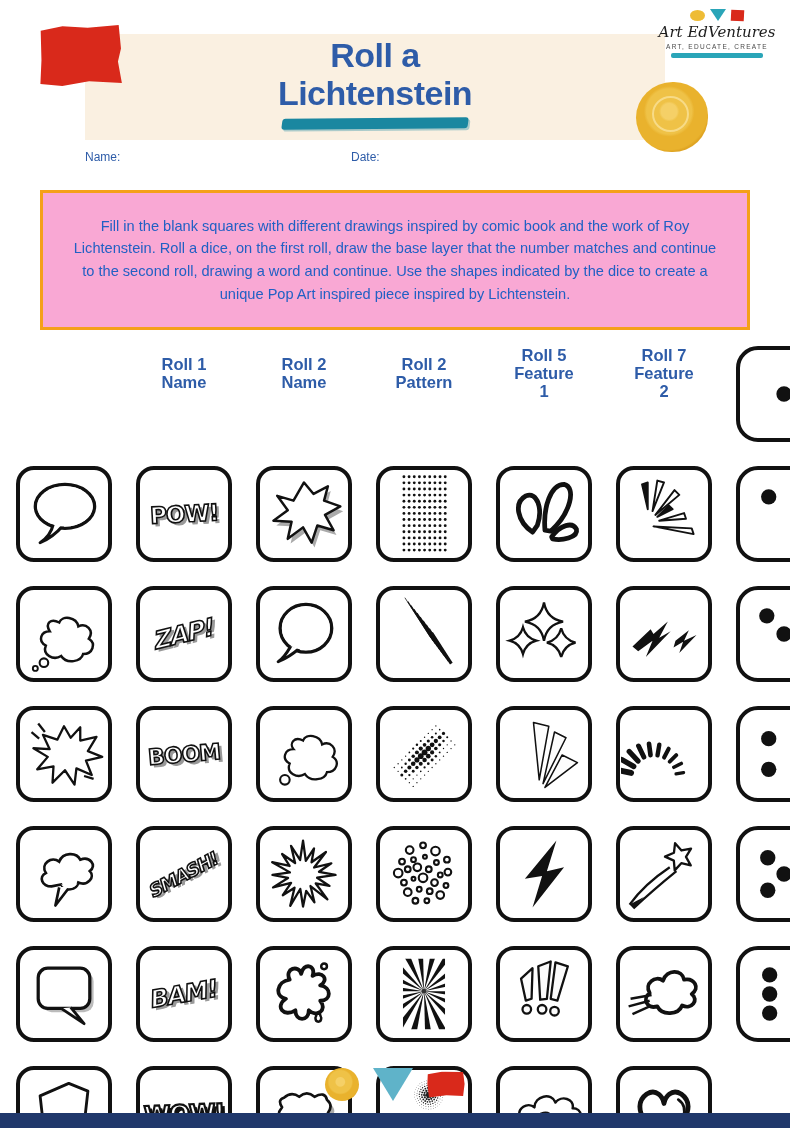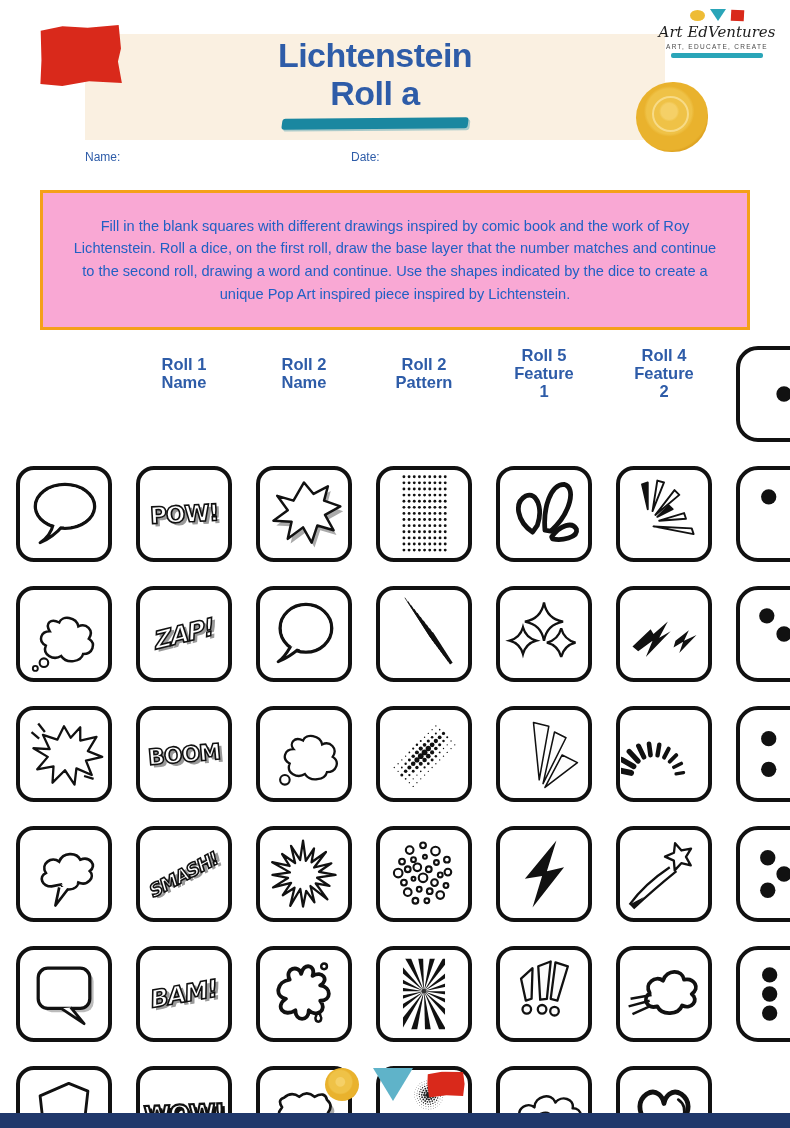--- a/index.html
+++ b/index.html
@@ -72,22 +72,22 @@
   .f-sq{width:38px;height:27px;background:var(--red);transform:rotate(-2deg);
     clip-path:polygon(3% 10%,40% 2%,96% 6%,99% 50%,94% 95%,50% 90%,4% 96%,1% 45%);}
   .bottom-bar{position:absolute;left:0;bottom:0;width:790px;height:15px;background:var(--navy);}
 </style>
 </head>
 <body style="--c-title_blue: #2e5ca8; --c-instruction_blue: #2160c4; --c-accent_orange: #f5a019; --c-brush_teal: #1a87a0; --c-logo_teal: #2aa5b8; --c-paint_red: #d9291b; --c-paint_yellow: #eebc35; --c-footer_navy: #20386b; --c-cream_background: #faf0e1; --c-ink: #111111;">
 
 <div class="cream-box"></div>
 <div class="red-swatch"></div>
 <div class="title-wrap">
+  <div class="title-line">Roll a</div>
   <div class="title-line">Lichtenstein</div>
-  <div class="title-line">Roll a</div>
   <div class="brush-underline"></div>
 </div>
 <div class="yellow-blob"></div>
 
 <div class="logo">
   <div class="logo-shapes">
     <span class="l-dot"></span>
     <span class="l-tri"></span>
     <span class="l-sq"></span>
   </div>
@@ -118,21 +118,21 @@
     <div class="col-header">
       <div>Roll 2</div>
       <div>Pattern</div>
     </div>
     <div class="col-header">
       <div>Roll 5</div>
       <div>Feature</div>
       <div>1</div>
     </div>
     <div class="col-header">
-      <div>Roll 4</div>
+      <div>Roll 7</div>
       <div>Feature</div>
       <div>2</div>
     </div>
     <div class="cell dice">
       <svg viewBox="0 0 90 90" xmlns="http://www.w3.org/2000/svg">
         <circle cx="45" cy="45" r="8" fill="#111"></circle>
       </svg>
     </div>
     <div class="cell">
       <svg viewBox="0 0 90 90" xmlns="http://www.w3.org/2000/svg">

